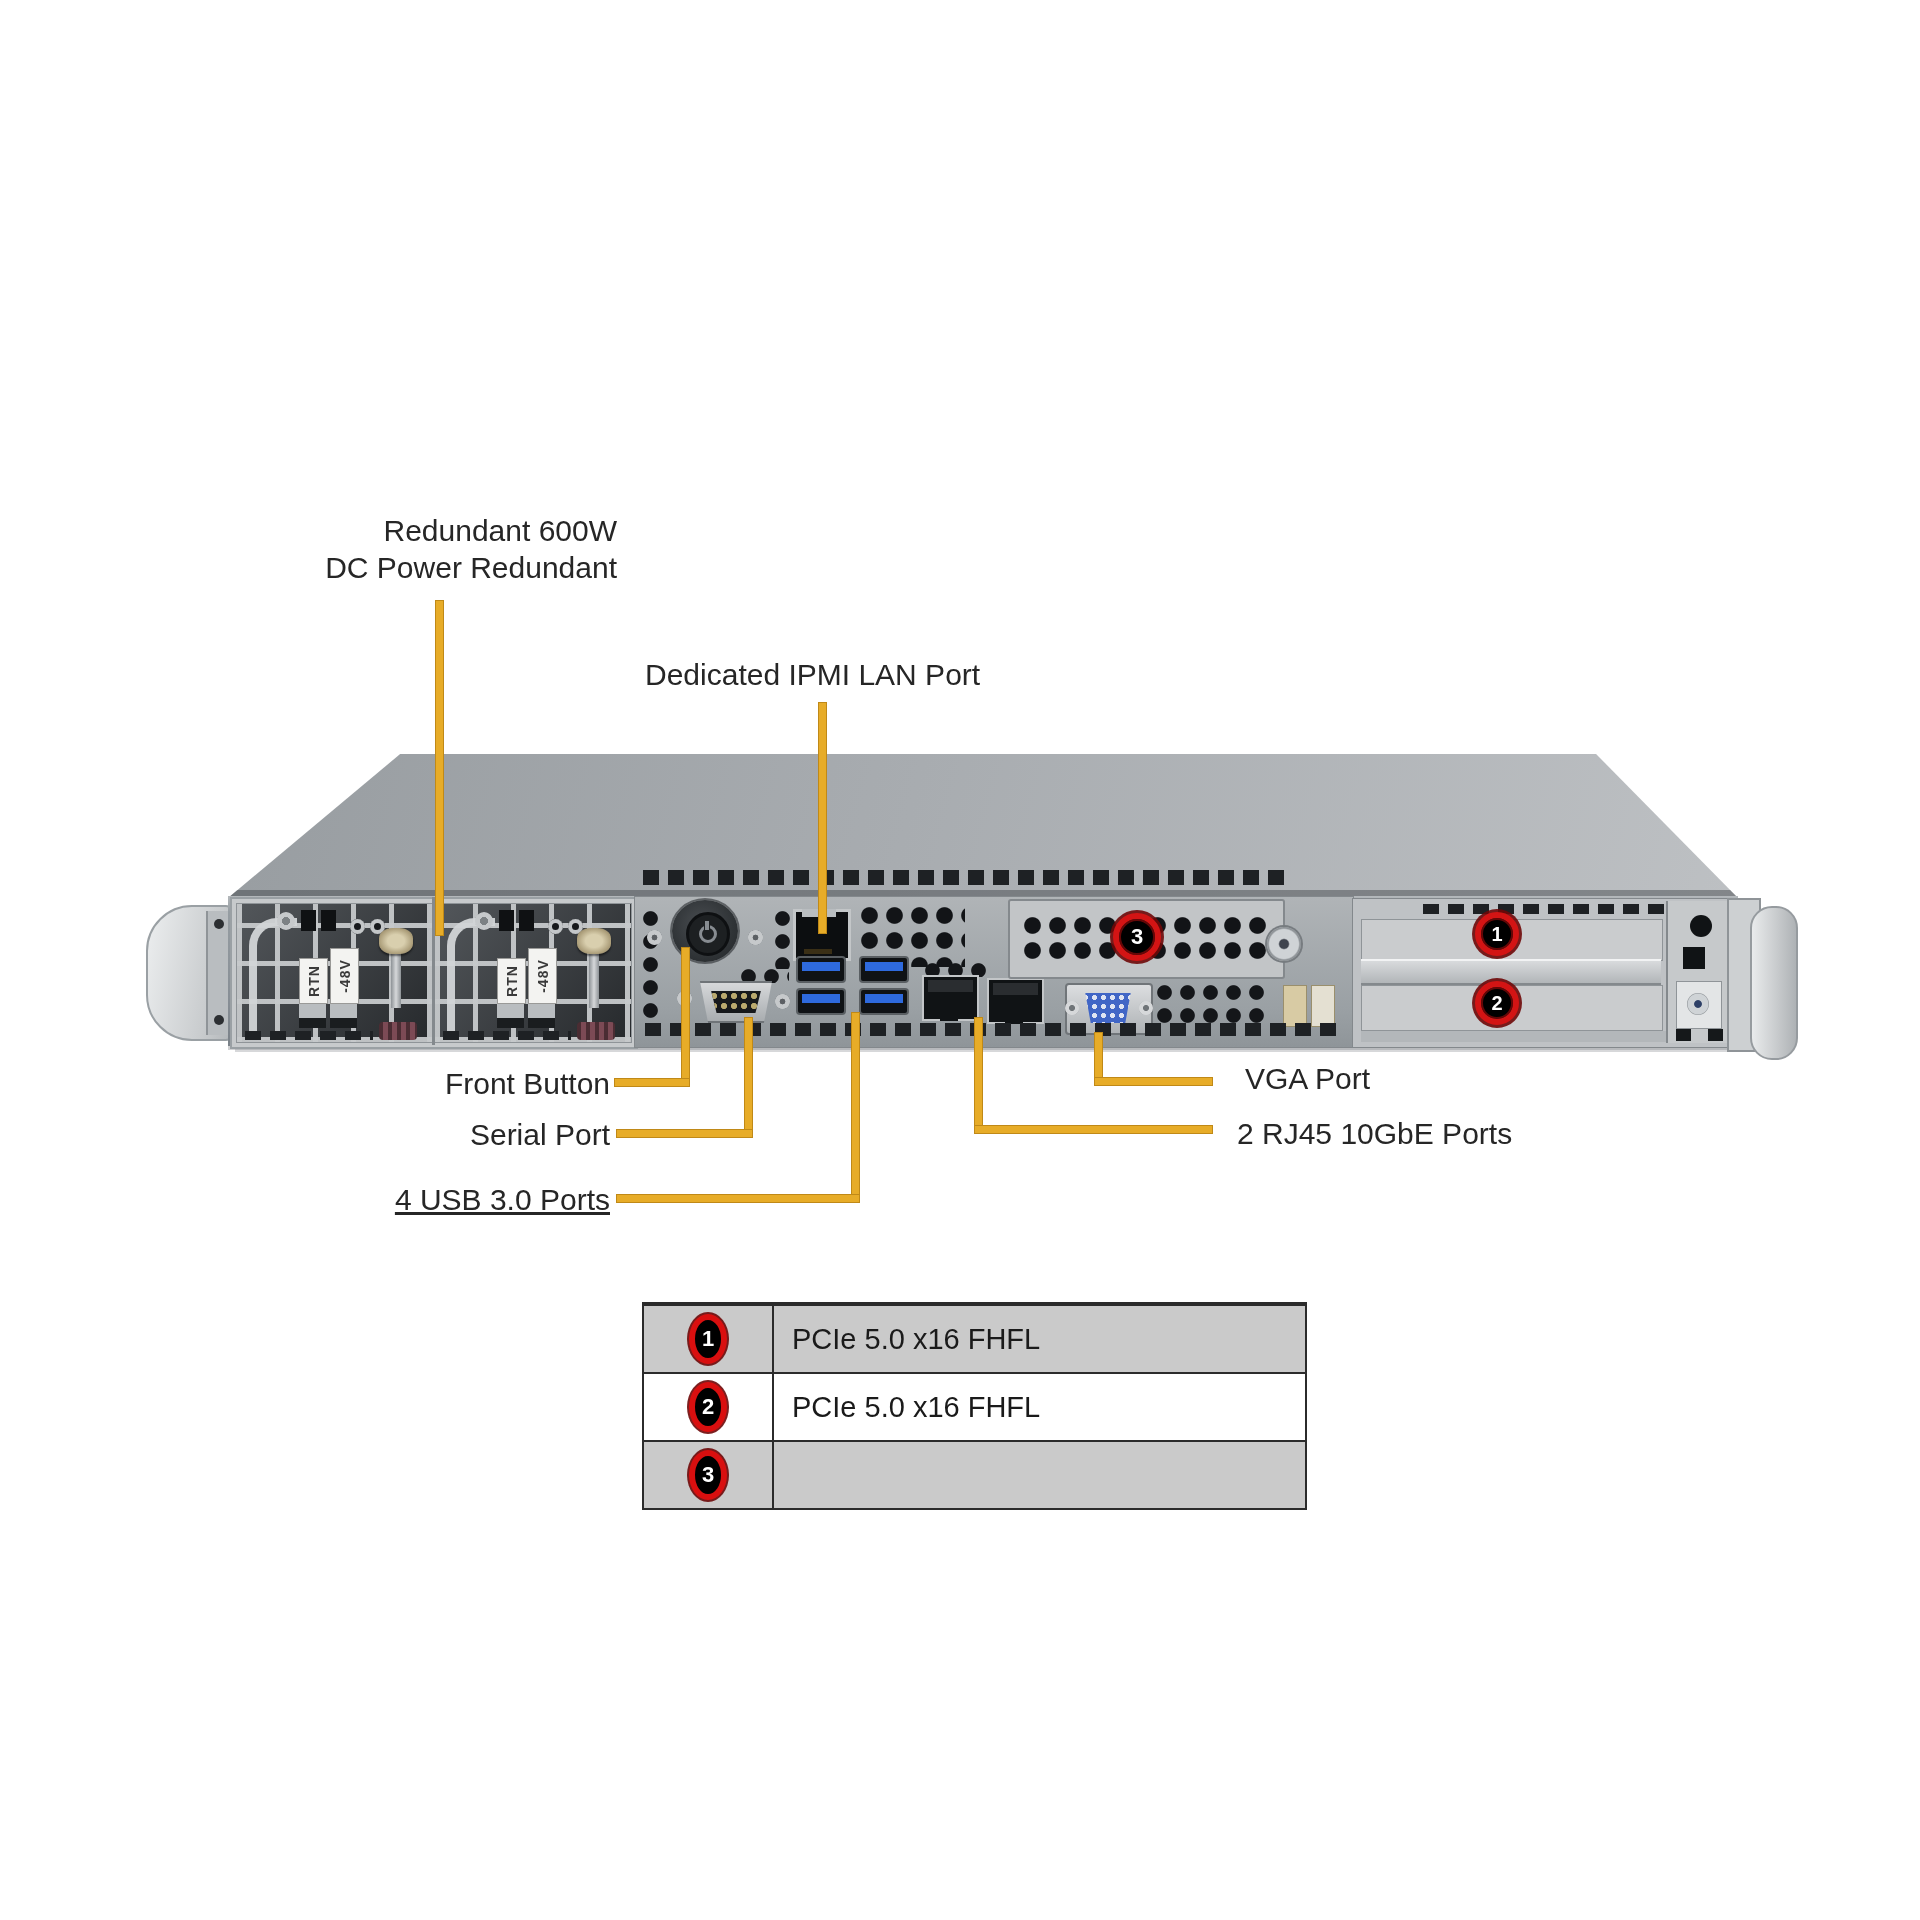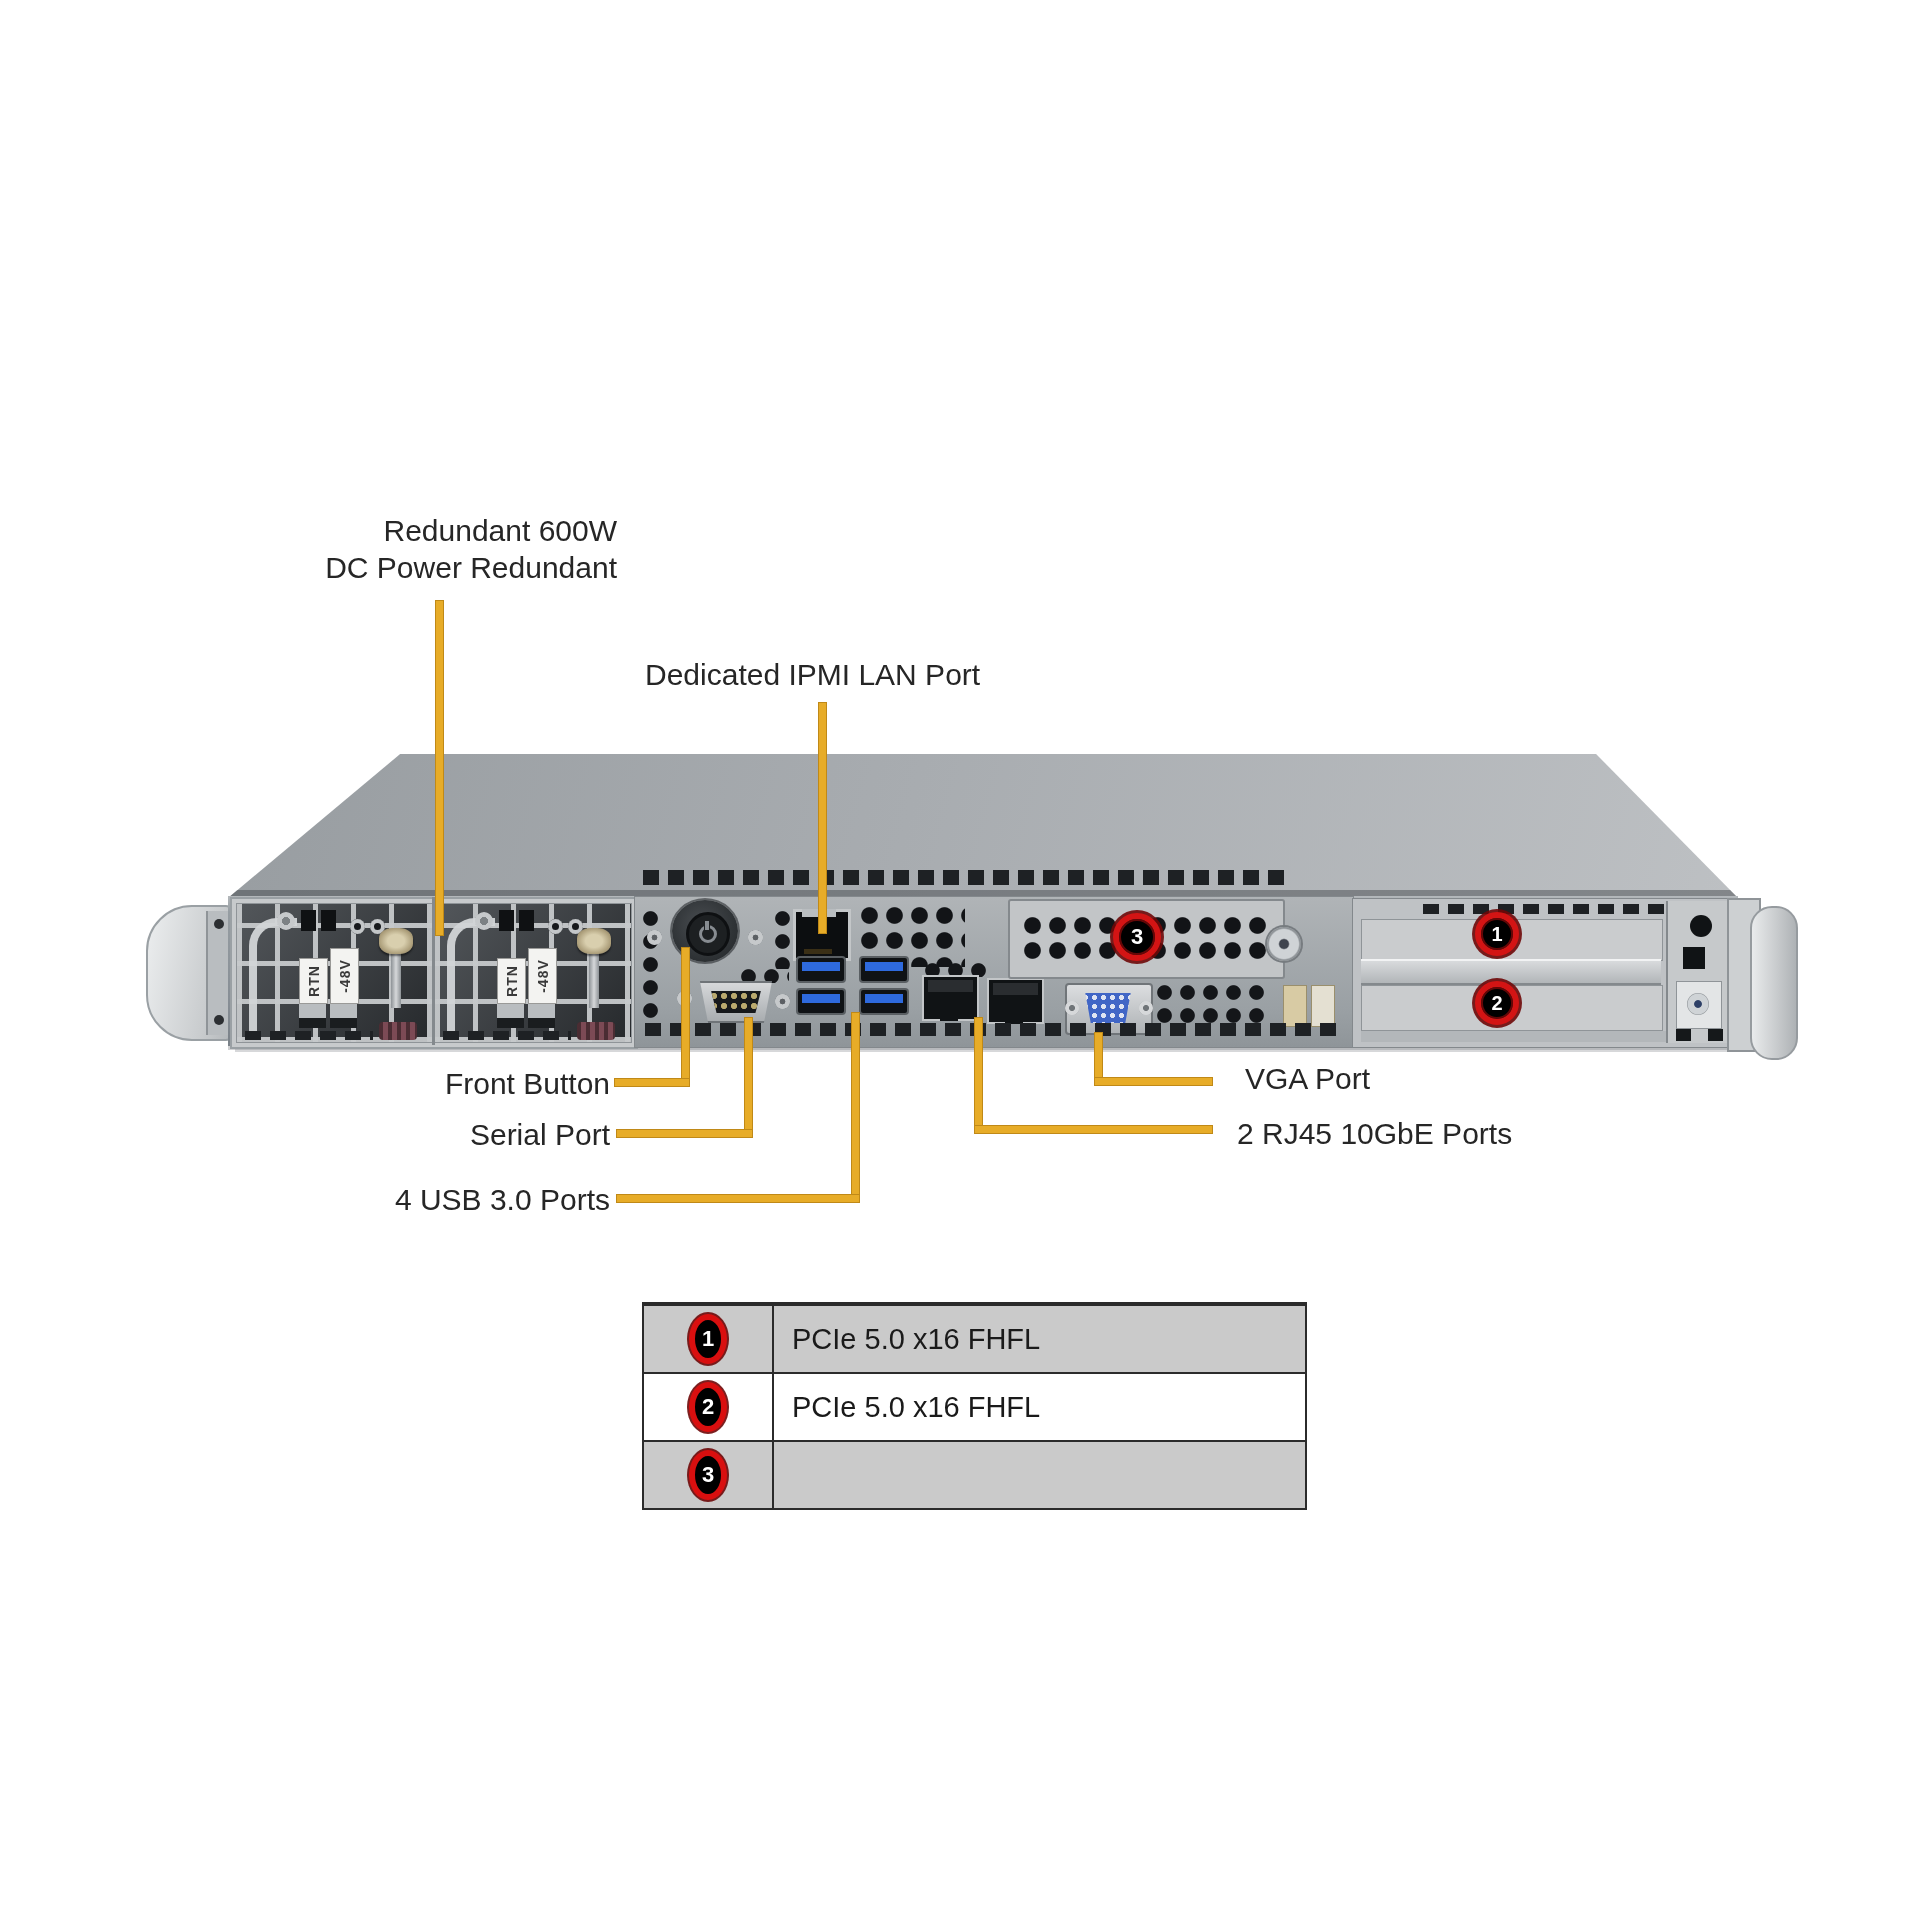--- a/index.html
+++ b/index.html
@@ -148,21 +148,21 @@
 
   <div class="lbl c" style="left:257px;top:512px;width:360px;line-height:37px;">
     <span>Redundant 600W</span><br>
     <span>DC Power Redundant</span>
   </div>
 
   <div class="lbl" style="left:645px;top:657px;">Dedicated IPMI LAN Port</div>
 
   <div class="lbl r" style="left:310px;top:1066px;width:300px;">Front Button</div>
   <div class="lbl r" style="left:310px;top:1117px;width:300px;">Serial Port</div>
-  <div class="lbl r" style="left:310px;top:1182px;width:300px;">4 USB 3.0 Ports</div>
+  <div class="lbl r" style="left:310px;top:1182px;width:300px;text-decoration:underline;">4 USB 3.0 Ports</div>
   <div class="lbl" style="left:1237px;top:1061px;margin-left:8px;">VGA Port</div>
   <div class="lbl" style="left:1237px;top:1116px;">2 RJ45 10GbE Ports</div>
 
   <div class="topface">
     <div class="abs dashes" style="left:415px;top:116px;width:650px;height:15px;"></div>
     <div class="edge"></div>
   </div>
 
   <div class="earL">
     <div class="plate"></div>

